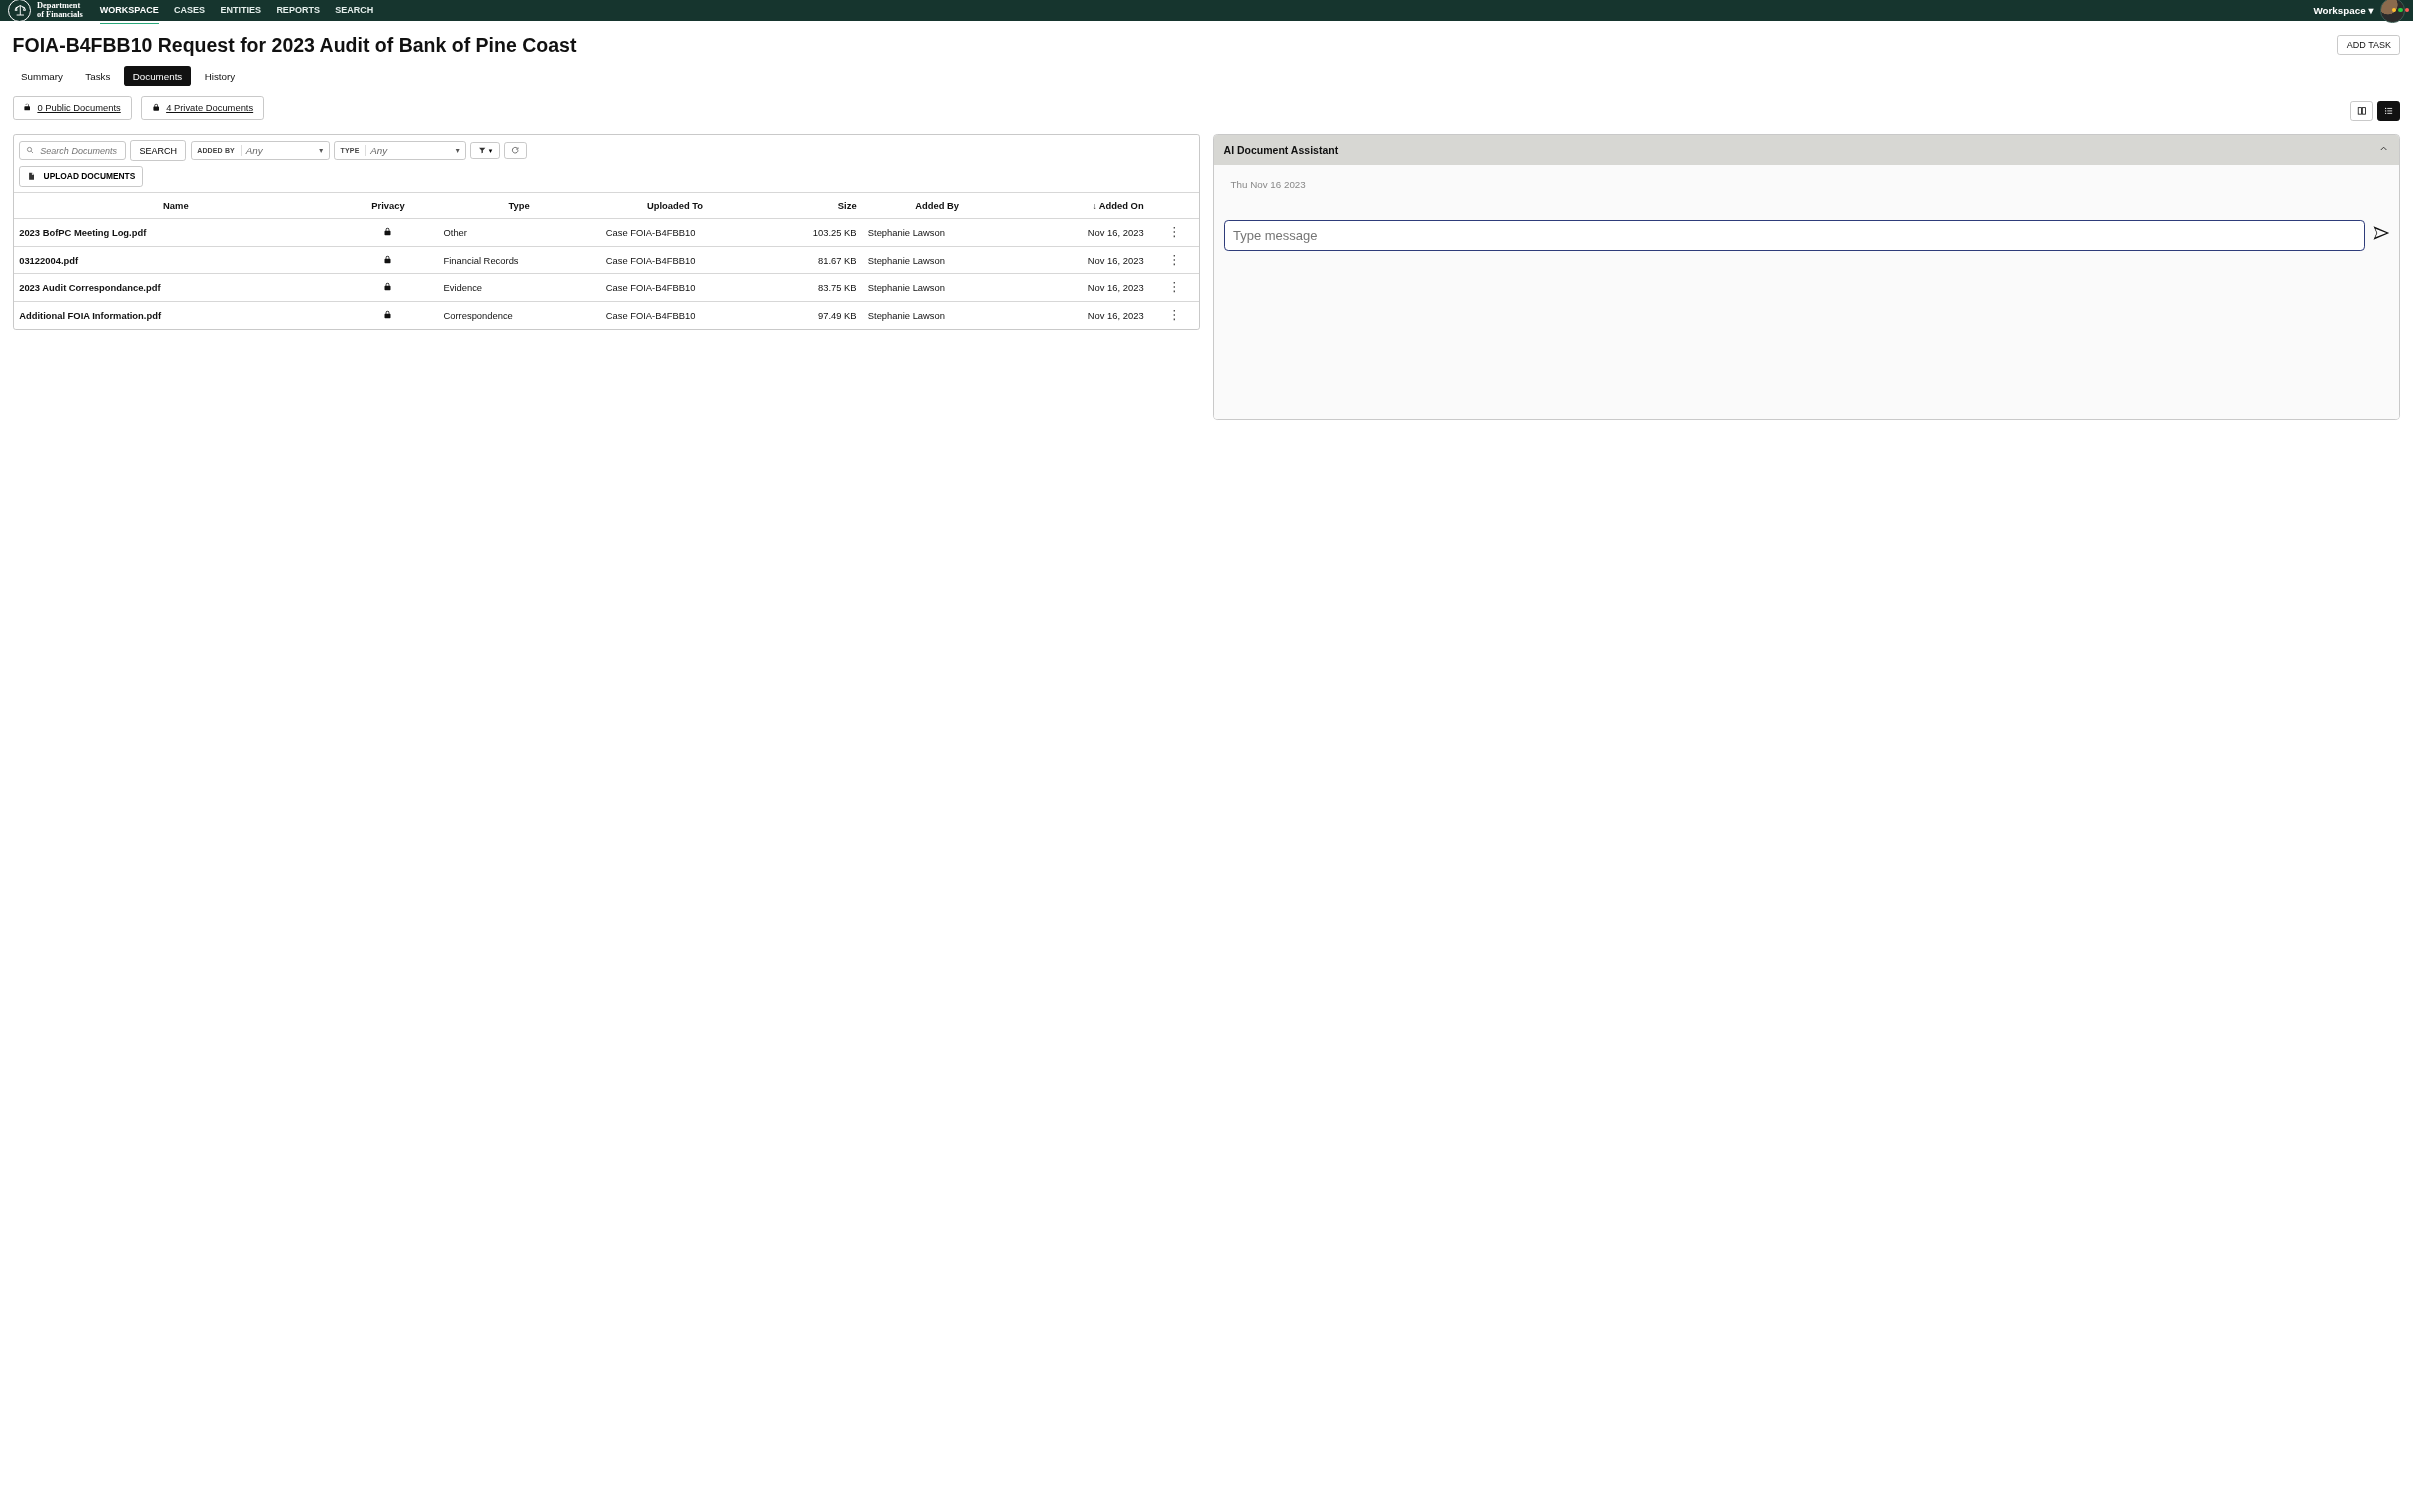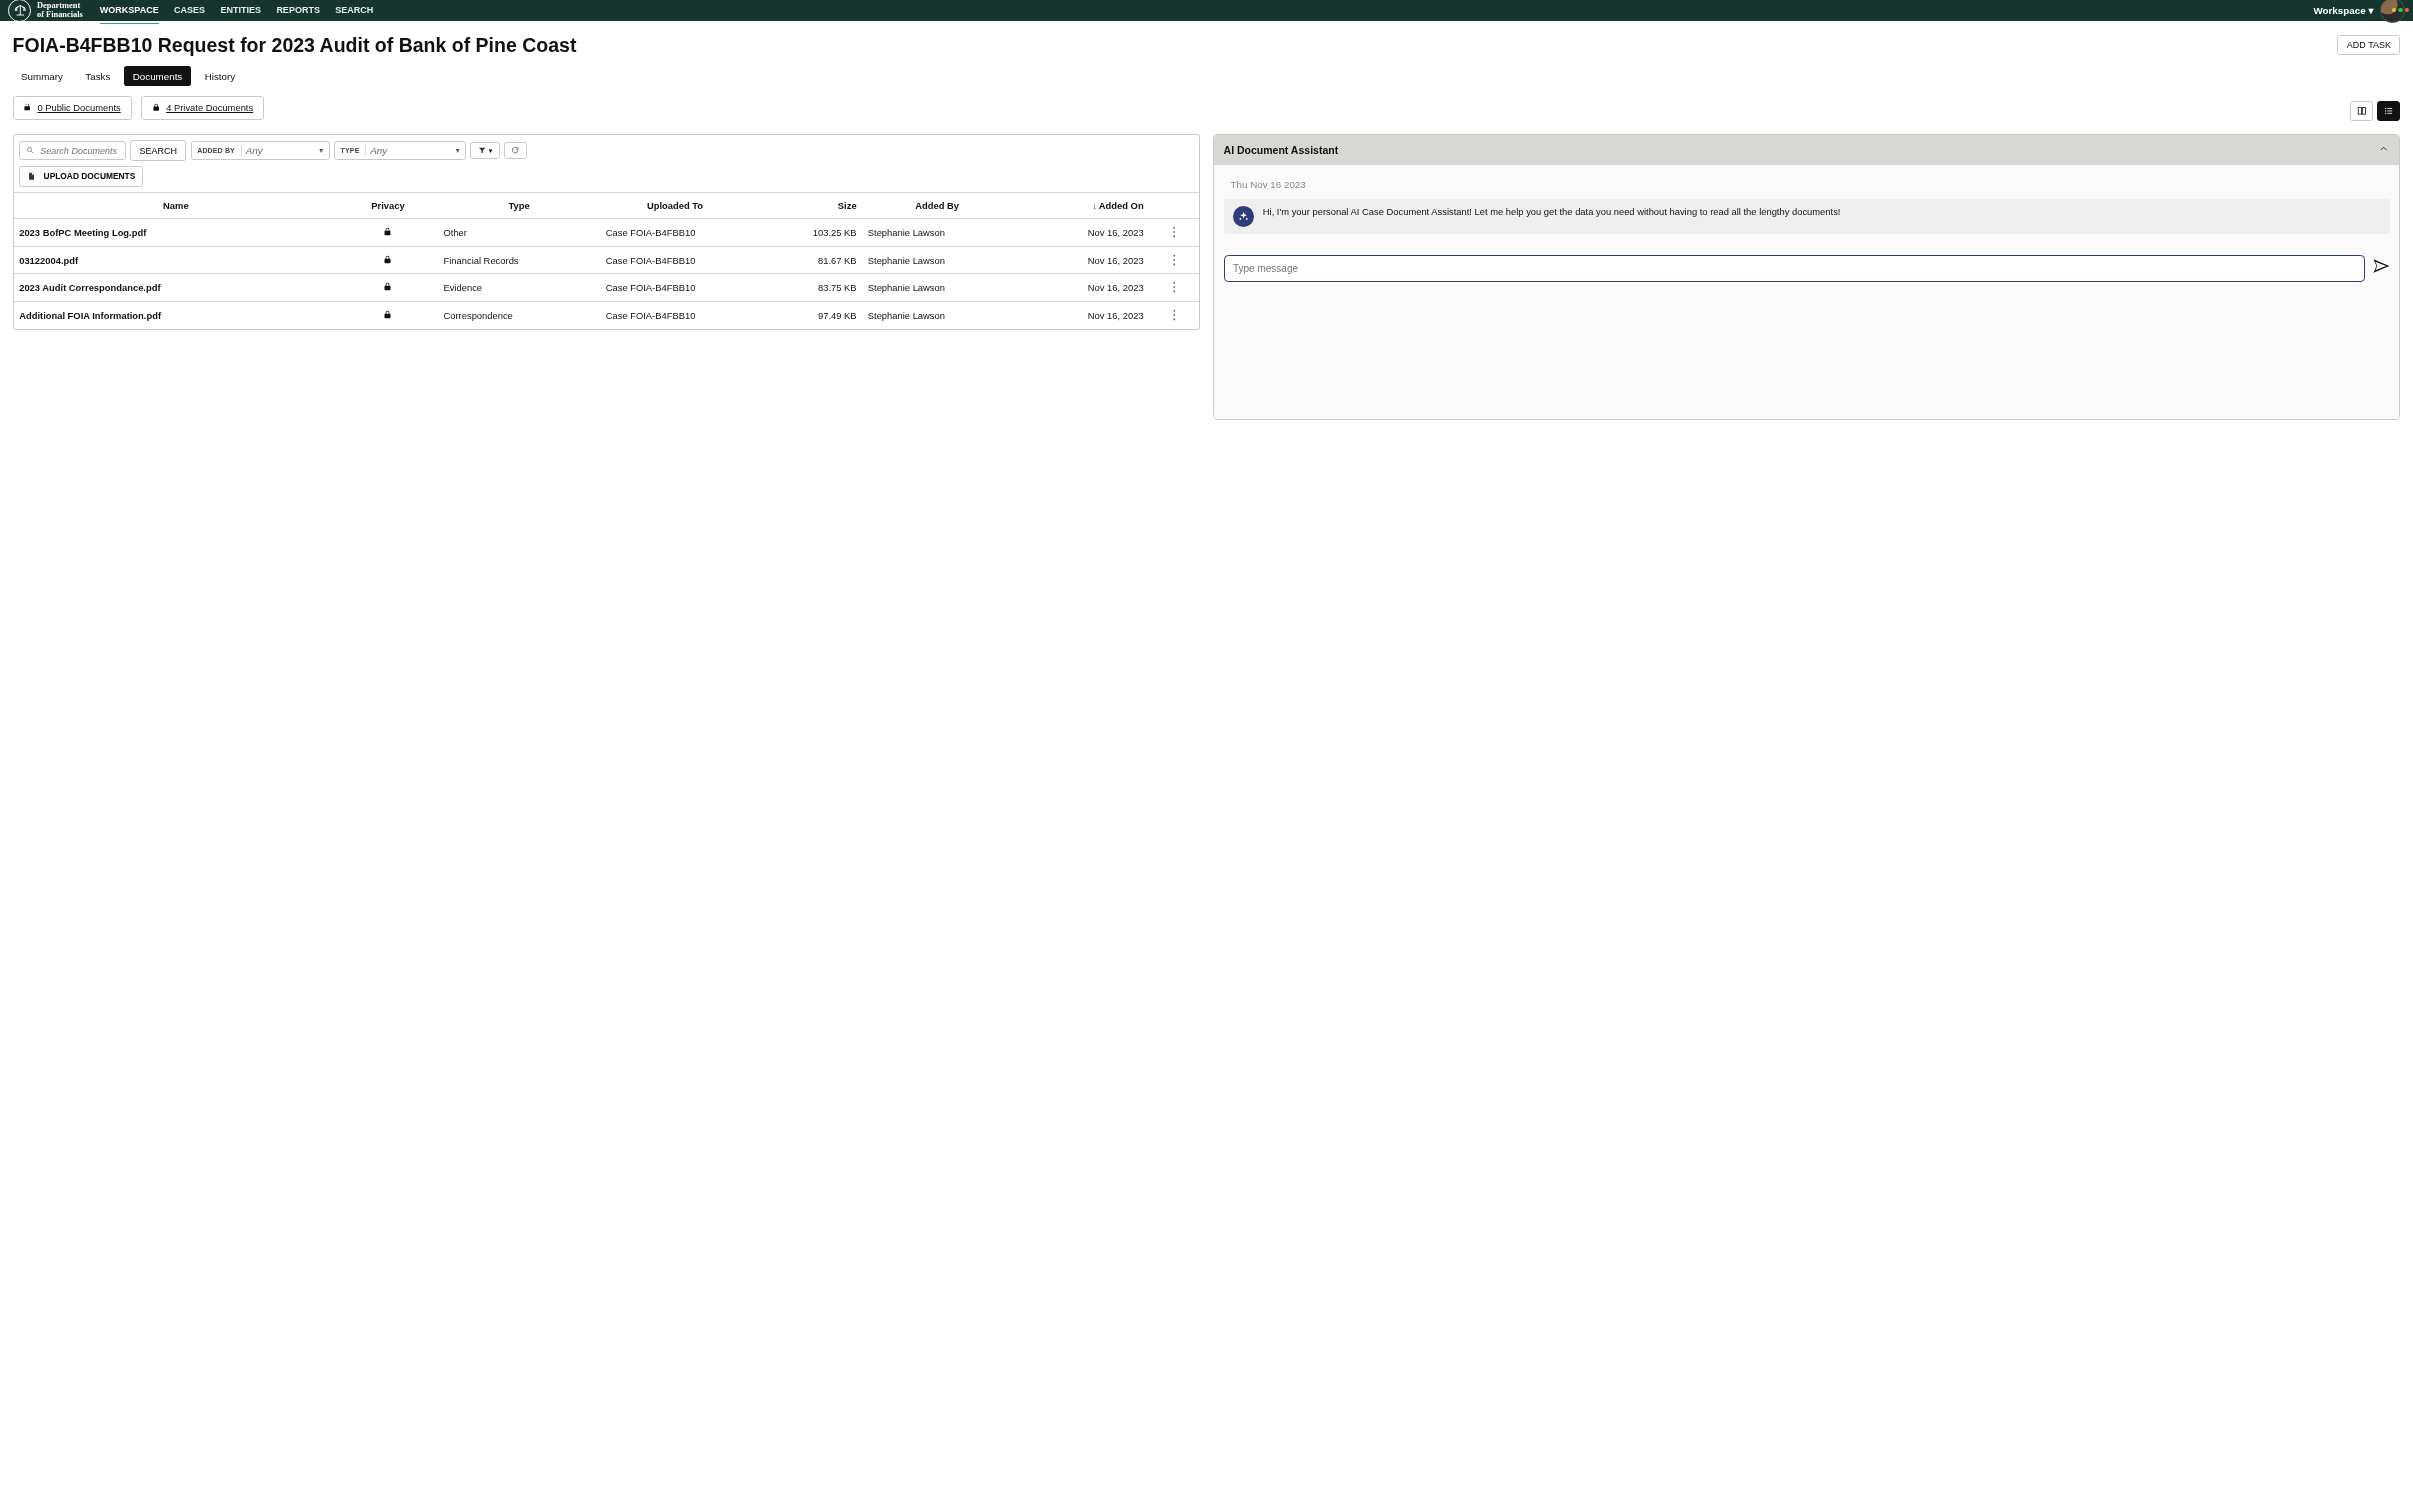--- a/index.html
+++ b/index.html
@@ -143,21 +143,21 @@
   .ai-body { background:#fafafa; padding: 9.8px 9.8px 7px 9.8px; min-height: 237px; }
   .ai-date { color:#888; font-size:9.8px; padding: 4.2px 7px 9.8px 7px;}
   .ai-msg { display:flex; gap:8.4px; align-items:flex-start; background:#efefef; border-radius:2.8px; padding:7px 9.8px;}
   .ai-avatar {
     width:21px;height:21px;border-radius:50%; background:#2e3c7a;
     display:flex;align-items:center;justify-content:center; flex: 0 0 21px;
   }
   .ai-input-row { display:flex; gap:7px; align-items:center; margin-top: 21px; }
   .ai-input {
     flex:1; border:1.3px solid #2e3c7a; border-radius:4.2px; padding:7px 8.4px; background:#fff;
-    font-size:10px; color:#666; outline: none;
+    font-size:13px; color:#666; outline: none;
   }
   .send-btn { font-size:17px; color:#111; cursor:pointer; }
 
   .lock-icon svg, .unlock-icon svg { display:block; }
 </style>
 </head>
 <body>
 
 <div class="mac-dots">
   <span class="d1"></span><span class="d2"></span><span class="d3"></span>
@@ -375,28 +375,20 @@
         <div class="ai-header">
           <span>AI Document Assistant</span>
           <span style="cursor:pointer;">
             <svg width="11.2" height="11.2" viewBox="0 0 24 24">
                 <path d="M6 15l6-6 6 6" fill="none" stroke="#333" stroke-width="2"></path>
               </svg>
           </span>
         </div>
         <div class="ai-body">
           <div class="ai-date">Thu Nov 16 2023</div>
-          <div class="ai-msg">
-            <div class="ai-avatar">
-              <svg width="11.2" height="11.2" viewBox="0 0 24 24">
-                  <path fill="#fff" d="M12 2l2 5 5 2-5 2-2 5-2-5-5-2 5-2zM19 14l1 2 2 1-2 1-1 2-1-2-2-1 2-1zM5 14l1 2 2 1-2 1-1 2-1-2-2-1 2-1z"></path>
-                </svg>
-            </div>
-            <div style="font-size:9.4px;">Hi, I'm your personal AI Case Document Assistant! Let me help you get the data you need without having to read all the lengthy documents!</div>
-          </div>
           <div class="ai-input-row">
             <input class="ai-input" placeholder="Type message" style="">
             <span class="send-btn">
               <svg width="18" height="18" viewBox="0 0 24 24">
                   <path fill="#111" d="M2 21l21-9L2 3l4 9-4 9zm5-9l-2.5-5.6L19 12 4.5 17.6 7 12h8v-0z"></path>
                 </svg>
             </span>
           </div>
         </div>
       </div>

